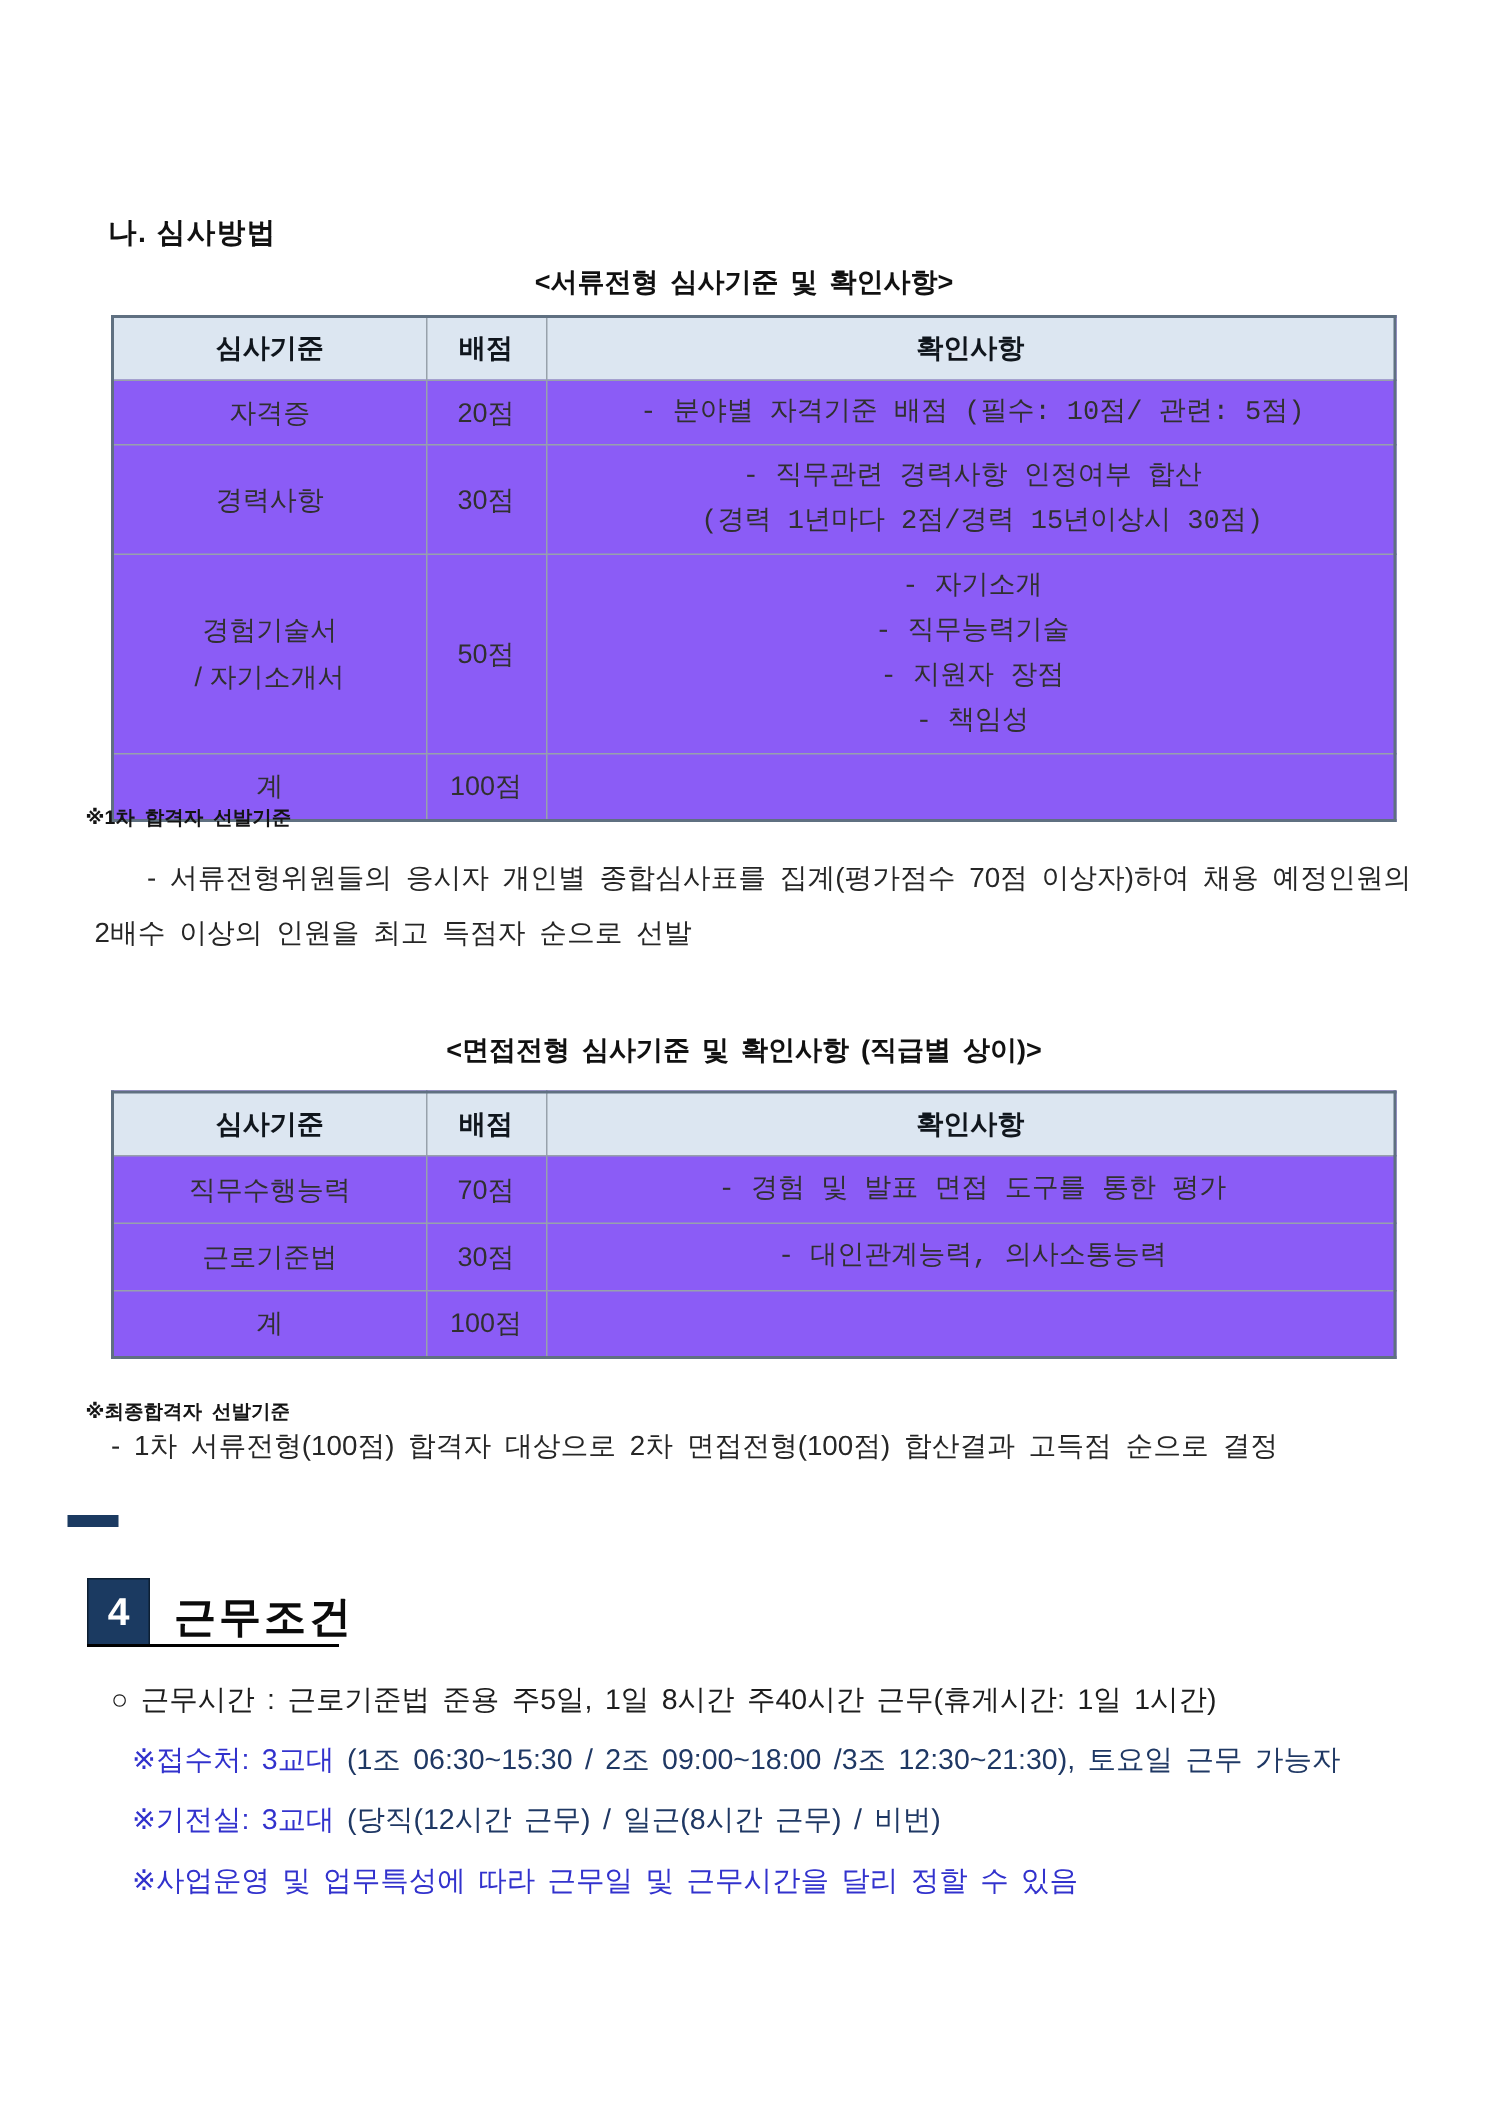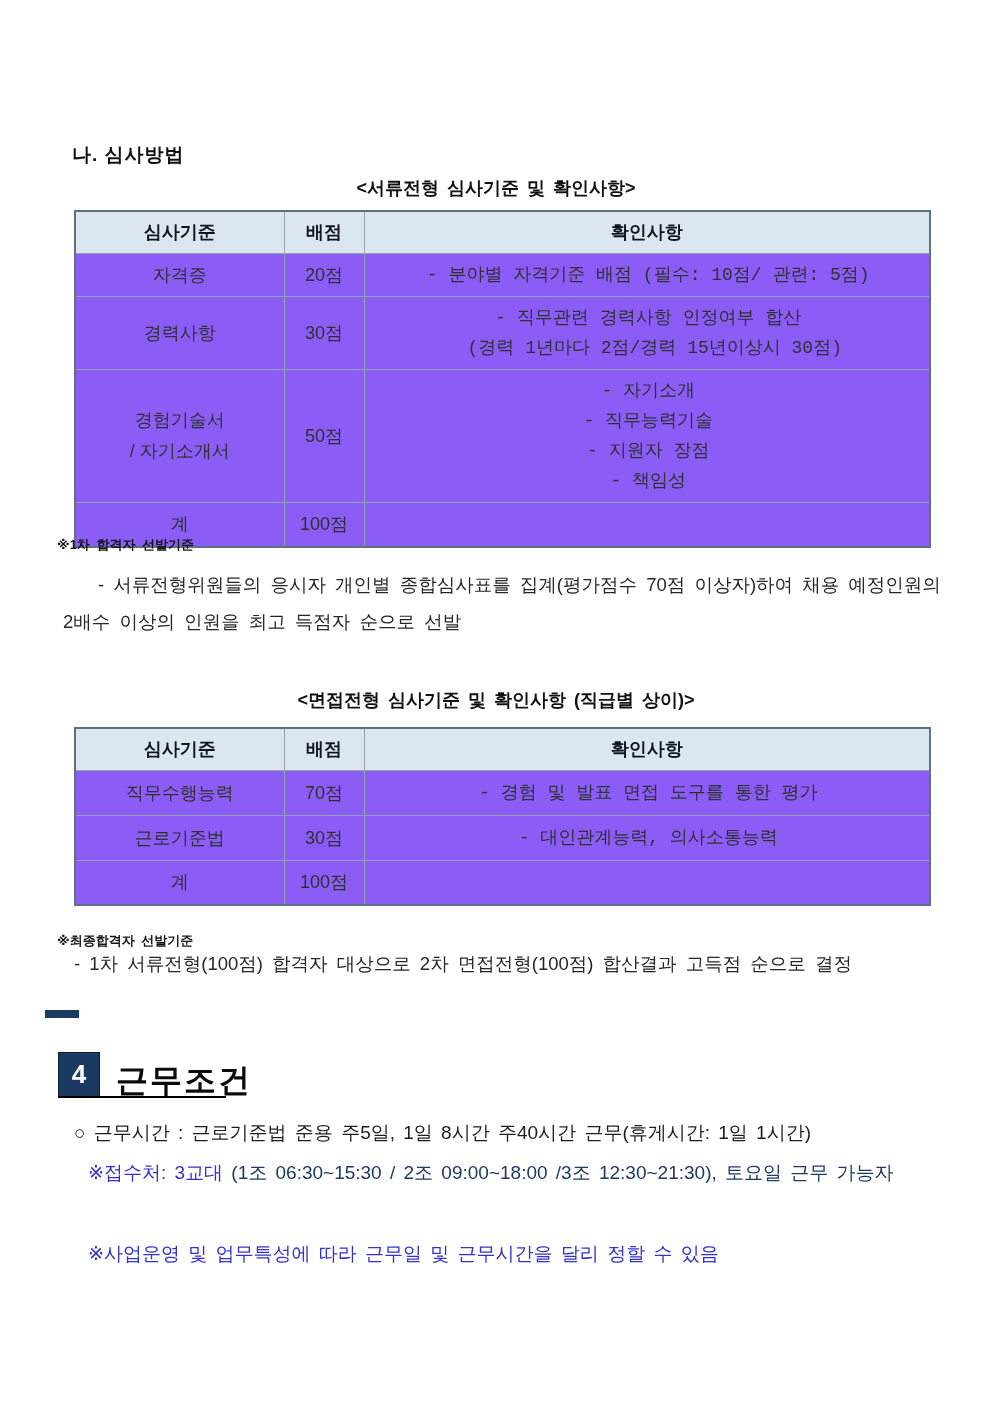--- a/index.html
+++ b/index.html
@@ -43,21 +43,21 @@
   .n1h{left:57px;top:536px;}
   .n1l1{left:74px;top:572px;margin-left:24px;}
   .n1l2{left:63px;top:609px;}
   .n2h{left:57px;top:916px;margin-top:16px;}
   .n2l1{left:74px;top:951px;}
 
   .s4-dash{left:45px;top:1010px;width:34px;height:8px;background:var(--navy);}
   .s4-box{left:58px;top:1052px;width:42px;height:45px;background:var(--navy);
           border:1px solid #0d1f33;display:flex;align-items:center;justify-content:center;}
   .s4-num{color:#ffffff;font-size:26px;font-weight:bold;}
-  .s4-title{left:116px;top:1059px;font-size:32px;font-weight:bold;color:#0b0b0b;letter-spacing:2px;}
+  .s4-title{left:116px;top:1059px;font-size:28px;font-weight:bold;color:#0b0b0b;letter-spacing:2px;}
   .s4-line{left:58px;top:1096px;width:168px;height:2px;background:#000000;}
 
   .wl{font-size:19px;word-spacing:3px;}
   .wl-black{color:#1d1d1d;text-align:right;}
   .wl-blue{color:var(--blue);}
   .wl-navy{color:var(--dark-navy-text);}
   .w1{left:74px;top:1120px;}
   .w2{left:88px;top:1160px;}
   .w3{left:88px;top:1200px;}
   .w4{left:88px;top:1241px;}
@@ -165,15 +165,16 @@
 
   <div class="abs s4-dash"></div>
   <div class="abs s4-box">
     <span class="s4-num">4</span>
   </div>
   <div class="abs s4-title nowrap">근무조건</div>
   <div class="abs s4-line"></div>
 
   <div class="abs wl wl-black w1 nowrap">○ 근무시간 : 근로기준법 준용 주5일, 1일 8시간 주40시간 근무(휴게시간: 1일 1시간)</div>
   <div class="abs wl w2 nowrap"><span class="wl-blue">※접수처: 3교대</span><span class="wl-navy"> (1조 06:30~15:30 / 2조 09:00~18:00 /3조 12:30~21:30), 토요일 근무 가능자</span></div>
+  <div class="abs wl w3 nowrap"><span class="wl-blue">※기전실: 3교대</span><span class="wl-navy"> (당직(12시간 근무) / 일근(8시간 근무) / 비번)</span></div>
   <div class="abs wl wl-blue w4 nowrap">※사업운영 및 업무특성에 따라 근무일 및 근무시간을 달리 정할 수 있음</div>
 
 </div>
 
 </body></html>

